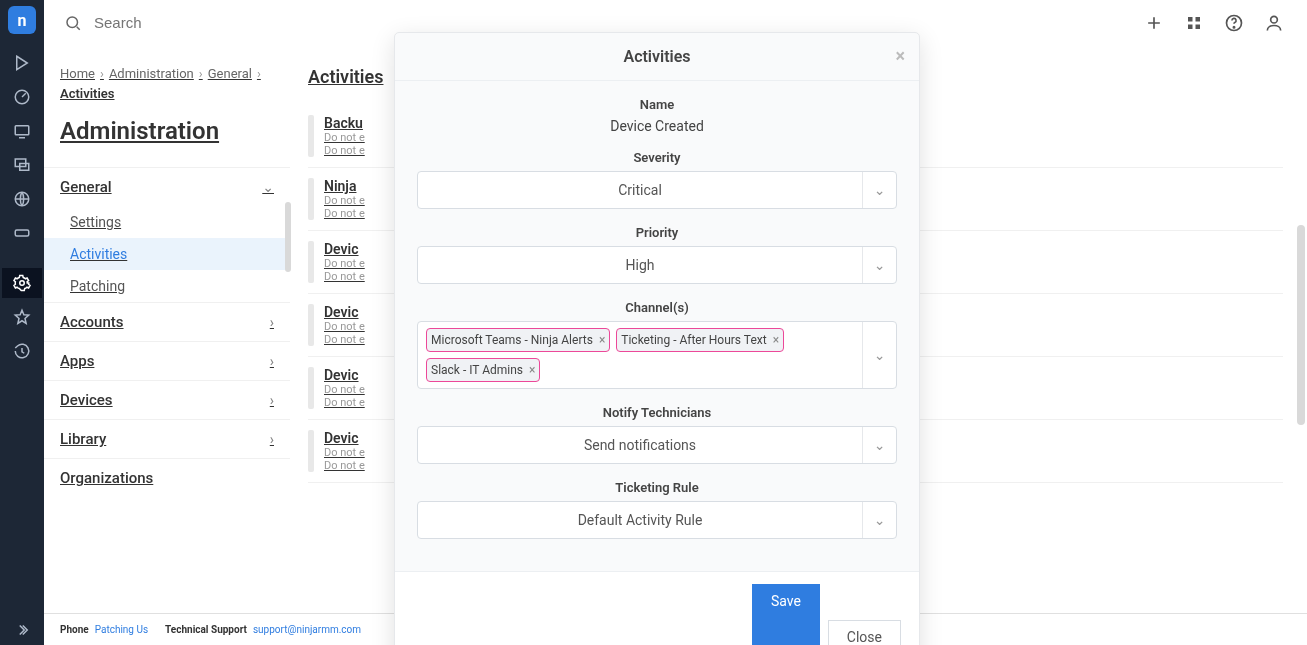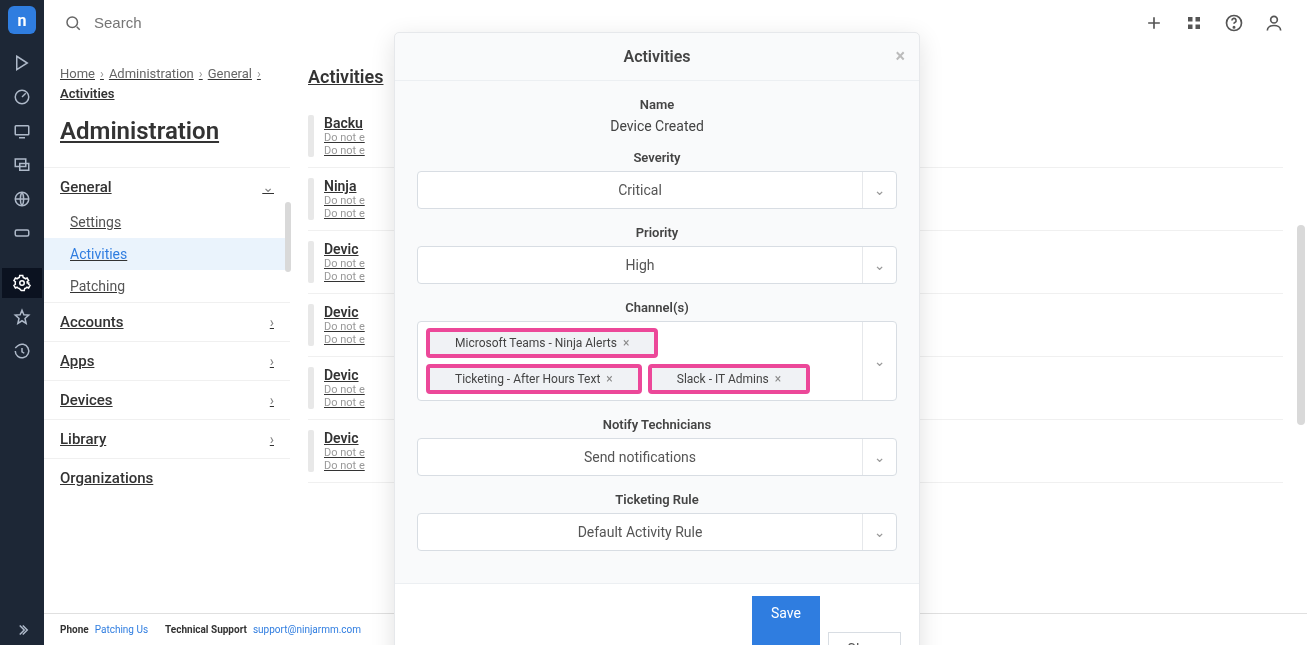--- a/index.html
+++ b/index.html
@@ -225,23 +225,23 @@
 }
 .chip-area {
   flex: 1;
   padding: 6px 8px;
   display: flex;
   flex-wrap: wrap;
   gap: 6px;
 }
 .chip {
   background: #f0f2f5;
-  border: 4px solid #ec4899;
+  border: 1px solid #ec4899;
   border-radius: 4px;
-  padding: 4px 25px;
+  padding: 4px 4px;
   font-size: 12px;
   color: #444;
   display: flex;
   align-items: center;
   gap: 6px;
 }
 .chip .x { color: #888; cursor: pointer; }
 .modal-footer {
   padding: 12px 18px;
   display: flex;

